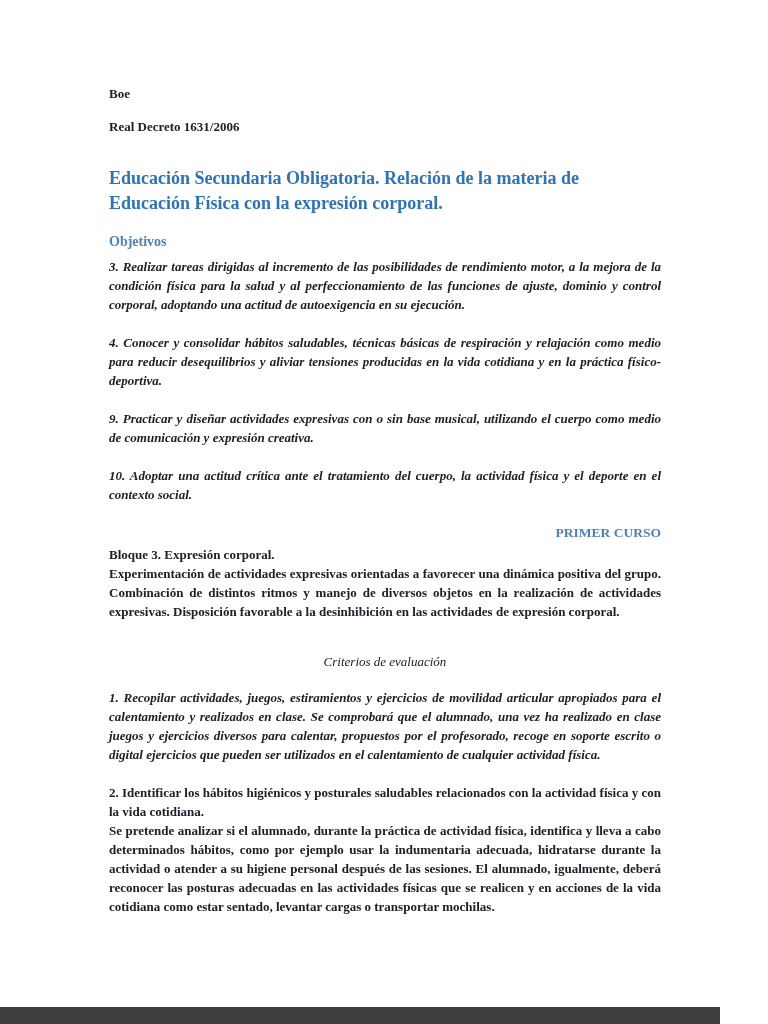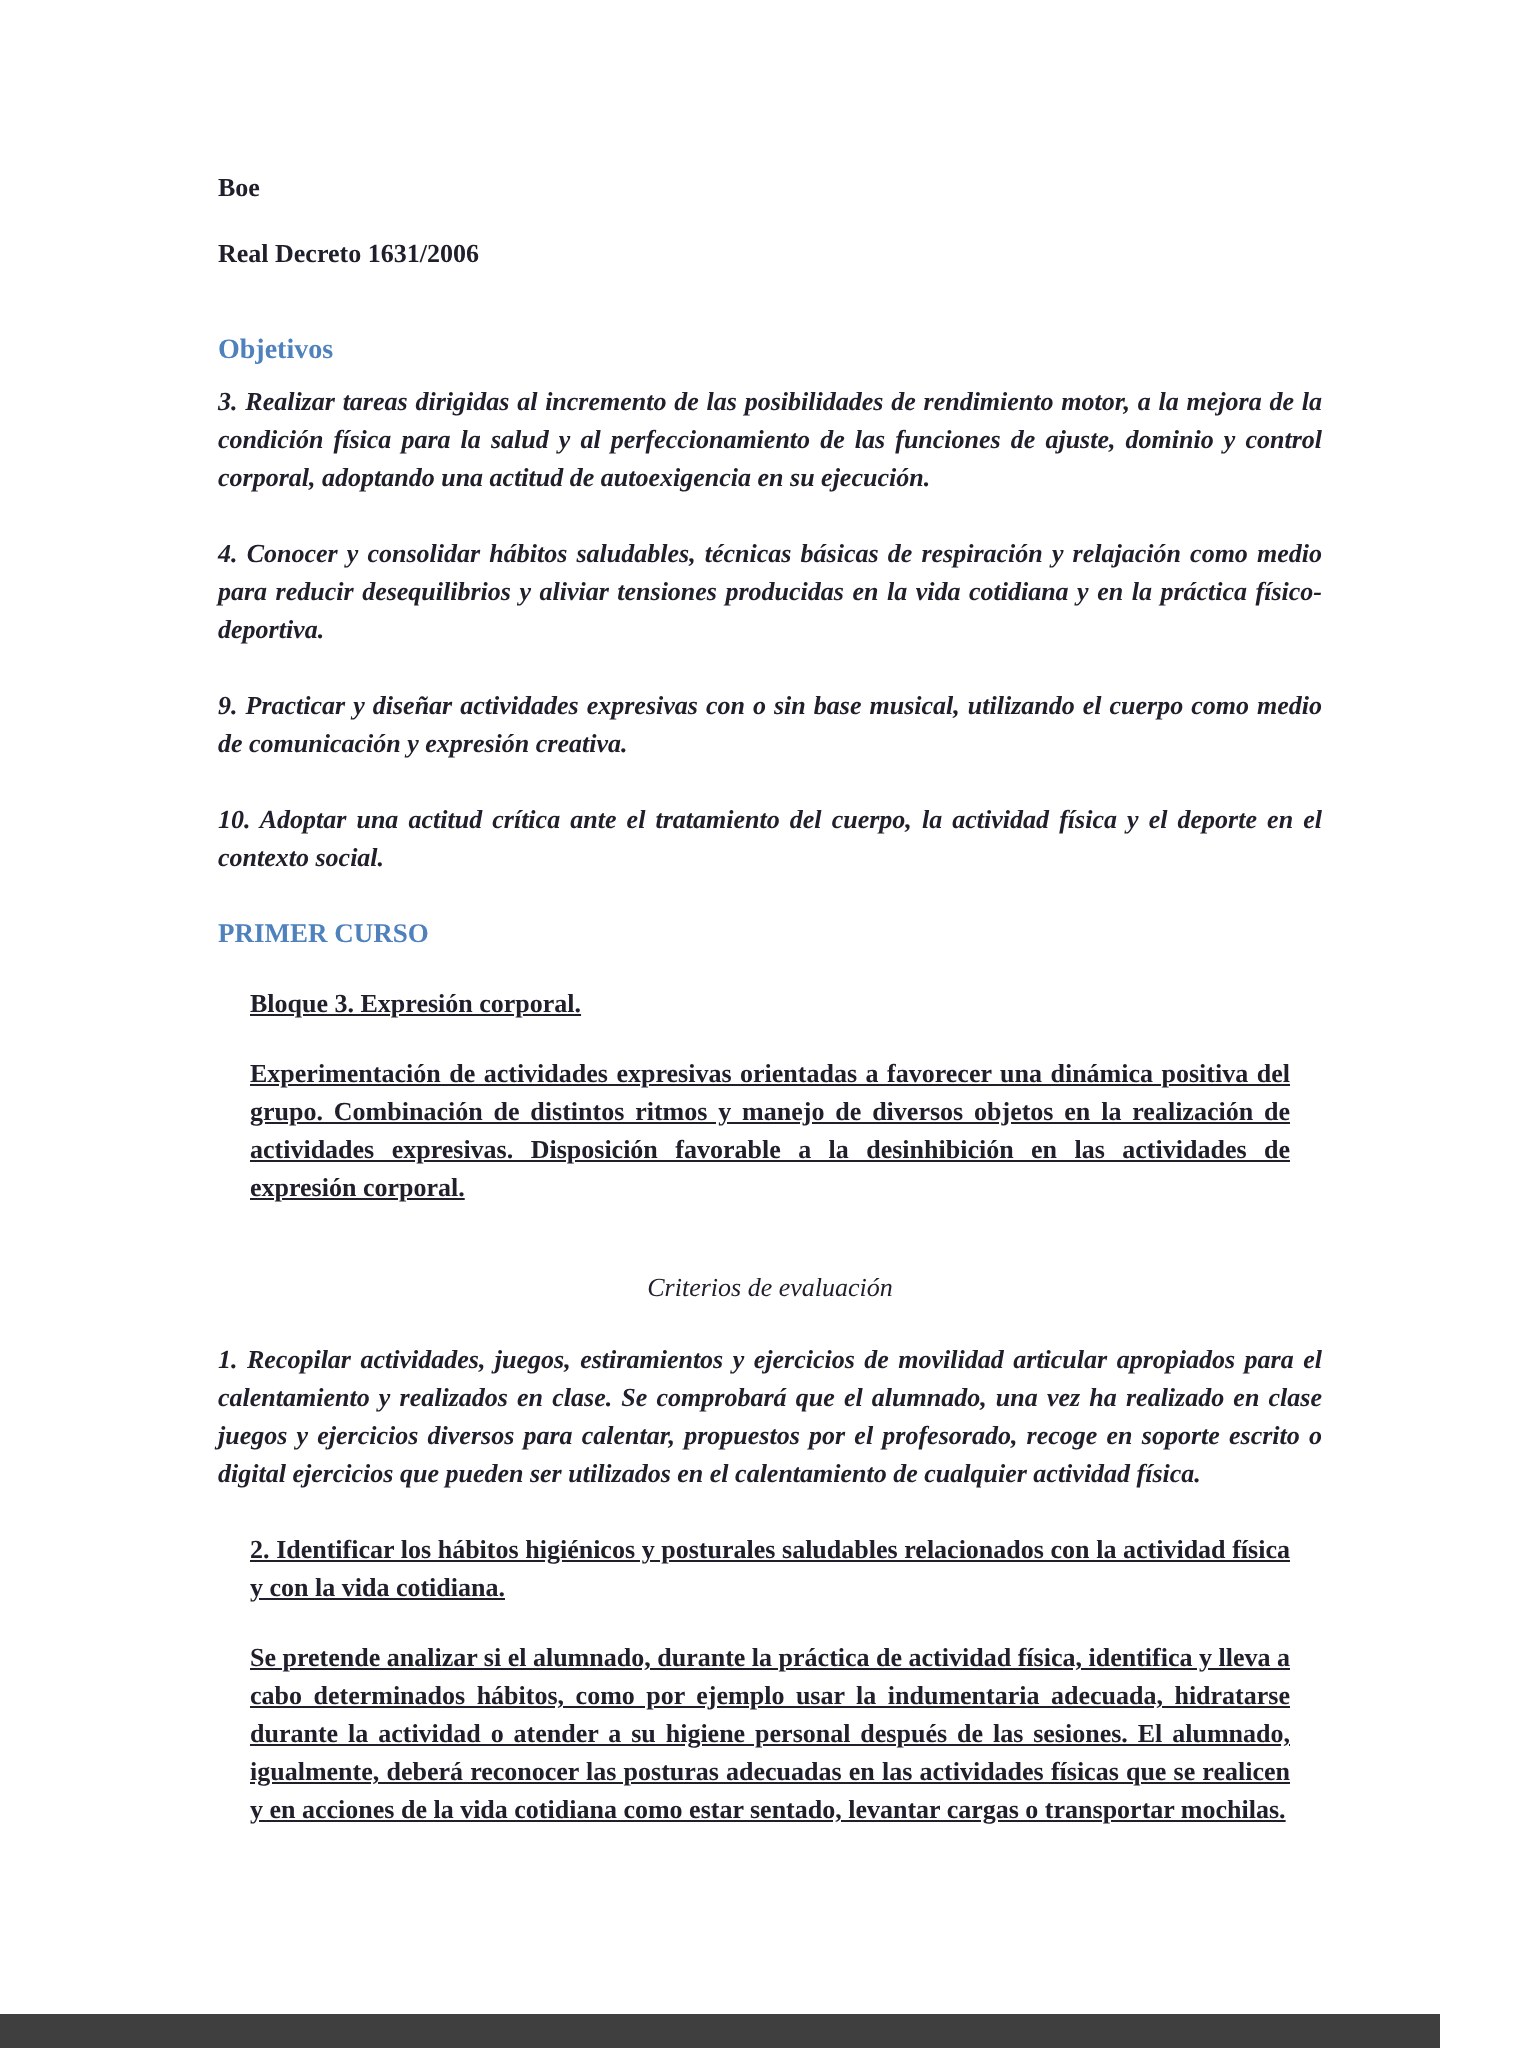--- a/index.html
+++ b/index.html
@@ -45,23 +45,24 @@
   }
 
   .para { margin: 0 0 19px 0; text-align: justify; font-style: italic; }
 
   .h-primer {
     margin: 14px 0 3px 0;
     font-size: 13.5px;
     line-height: 19px;
     font-weight: 700;
     color: var(--heading-blue, #4F81BD);
+    text-align: right;
   }
 
-  .tight { margin: 16px; text-align: justify; text-decoration: underline; }
+  .tight { margin: 0; text-align: justify; }
 
   .h-criterios {
     margin: 31px 0 17px 0;
     font-weight: 400;
     font-style: italic;
     text-align: center;
   }
 
   .bottom-bar {
     position: absolute;
@@ -74,20 +75,21 @@
 </style>
 </head>
 <body>
 
 <div class="page">
   <div class="content">
 
     <p class="kicker">Boe</p>
     <p class="decree">Real Decreto 1631/2006</p>
 
+    <h1 class="doc-title">Educación Secundaria Obligatoria. Relación de la materia de Educación Física con la expresión corporal.</h1>
 
     <h2 class="h-objetivos">Objetivos</h2>
     <p class="para">3. Realizar tareas dirigidas al incremento de las posibilidades de rendimiento motor, a la mejora de la condición física para la salud y al perfeccionamiento de las funciones de ajuste, dominio y control corporal, adoptando una actitud de autoexigencia en su ejecución.</p>
     <p class="para">4. Conocer y consolidar hábitos saludables, técnicas básicas de respiración y relajación como medio para reducir desequilibrios y aliviar tensiones producidas en la vida cotidiana y en la práctica físico-deportiva.</p>
     <p class="para">9. Practicar y diseñar actividades expresivas con o sin base musical, utilizando el cuerpo como medio de comunicación y expresión creativa.</p>
     <p class="para">10. Adoptar una actitud crítica ante el tratamiento del cuerpo, la actividad física y el deporte en el contexto social.</p>
 
     <h2 class="h-primer">PRIMER CURSO</h2>
     <p class="tight">Bloque 3. Expresión corporal.</p>
     <p class="tight">Experimentación de actividades expresivas orientadas a favorecer una dinámica positiva del grupo. Combinación de distintos ritmos y manejo de diversos objetos en la realización de actividades expresivas. Disposición favorable a la desinhibición en las actividades de expresión corporal.</p>

